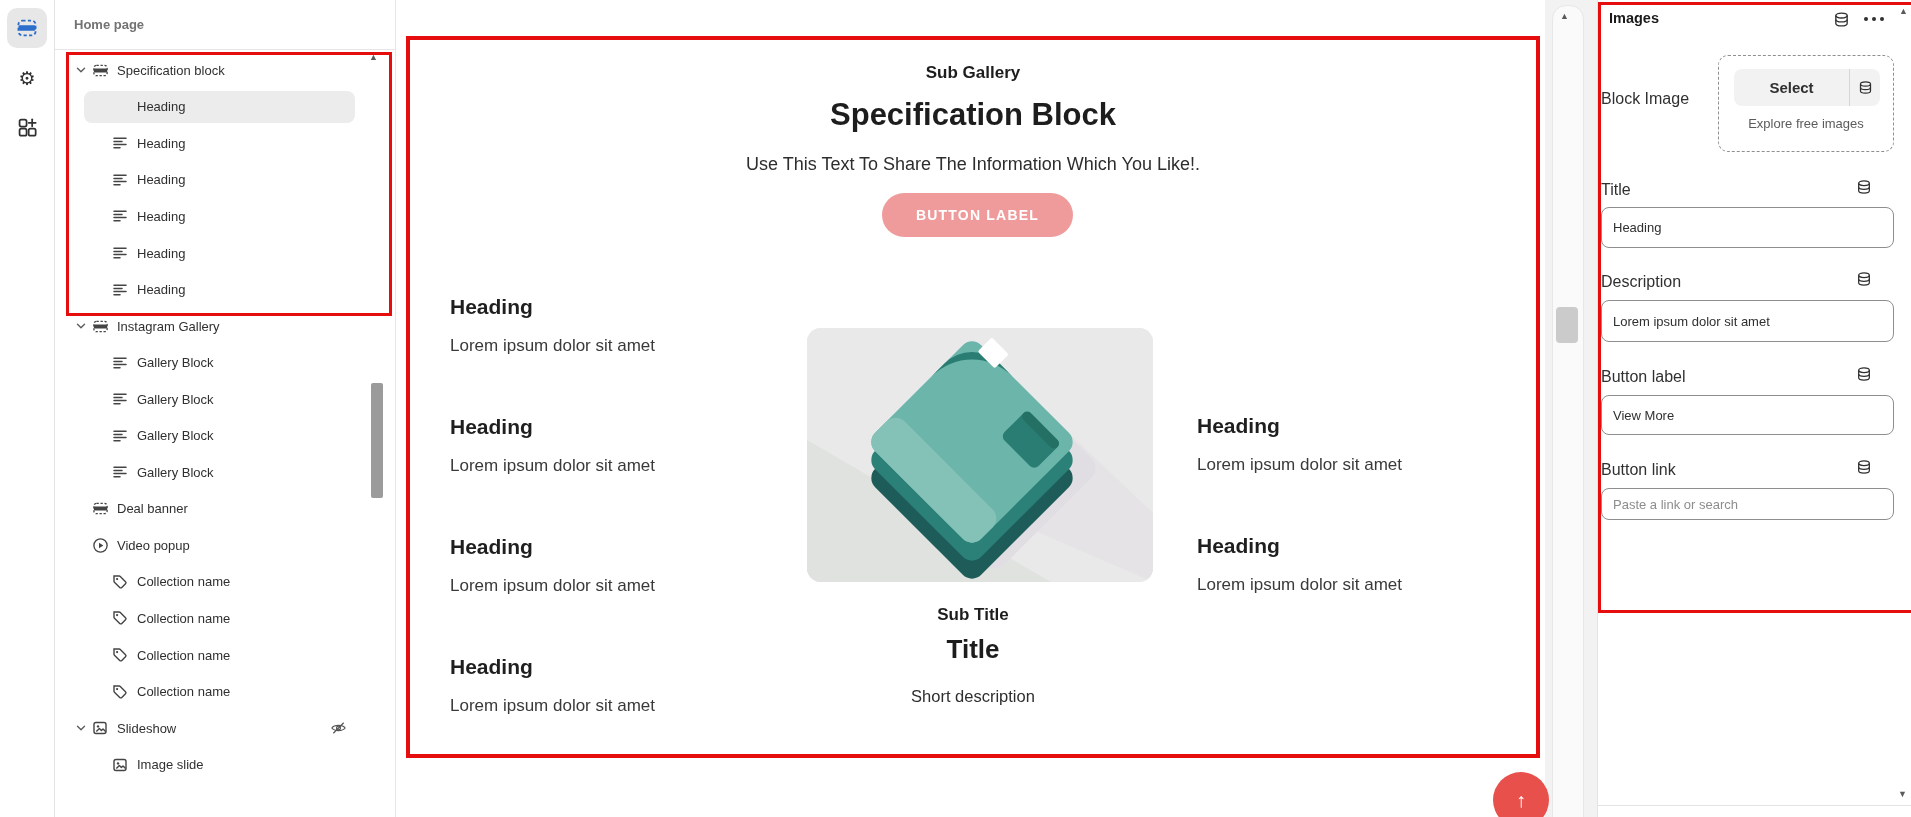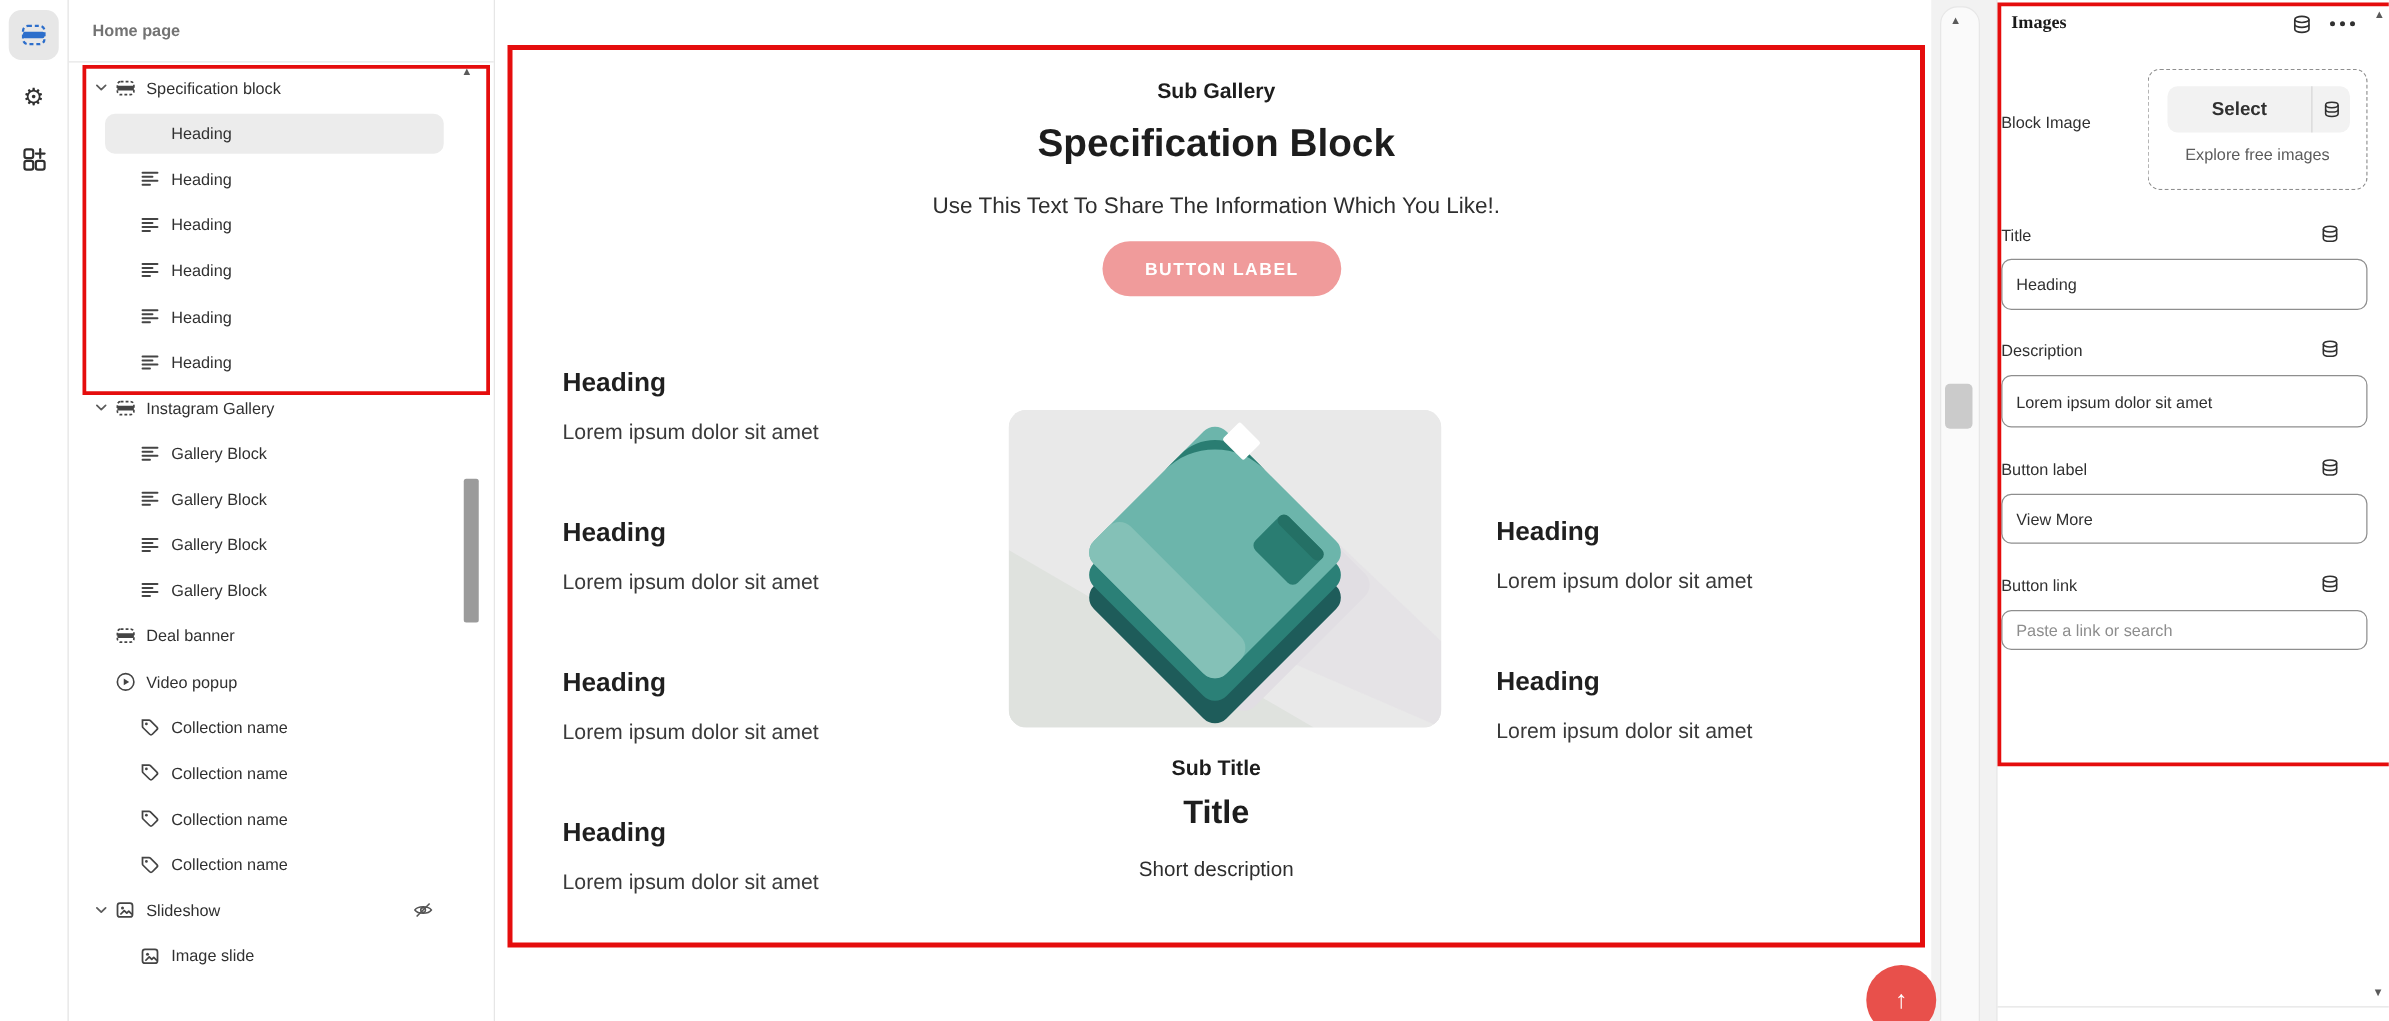--- a/index.html
+++ b/index.html
@@ -56,30 +56,30 @@
                 border-radius:14px 14px 0 0;}
   #canvas-scroll-up{left:1560px;top:11px;font-size:9px;color:#5a5a5a;}
   #canvas-thumb{left:1556px;top:307px;width:22px;height:36px;background:#cbcbcb;border-radius:4px;}
 
   
   #fab{left:1493px;top:772px;width:56px;height:56px;border-radius:50%;background:#e8504b;color:#fff;
        display:flex;align-items:center;justify-content:center;font-size:20px;cursor:pointer;z-index:60;border:none;}
 
   
   #inspector{left:1597px;top:0;width:314px;height:817px;background:#fff;border-left:1px solid #e3e3e3;}
-  #insp-title{position:absolute;left:11px;top:10px;font-size:14.5px;font-weight:700;color:#1a1a1a;font-family:Liberation Serif, serif;}
+  #insp-title{position:absolute;left:11px;top:10px;font-size:14.5px;font-weight:700;color:#1a1a1a;}
   .insp-hicon{position:absolute;top:11px;cursor:pointer;display:flex;}
   #insp-db{right:62px;}
   #insp-dots{right:28px;top:17px;display:flex;gap:4px;cursor:pointer;}
   #insp-dots i{width:4px;height:4px;border-radius:50%;background:#303030;display:block;}
   .rp-scroll-up{position:absolute;right:4px;top:6px;font-size:9px;color:#5a5a5a;}
   .rp-scroll-down{position:absolute;right:5px;top:789px;font-size:9px;color:#5a5a5a;}
   #rp-divider{position:absolute;left:0;top:805px;width:314px;border-top:1px solid #e3e3e3;}
 
-  .fld-label{position:absolute;left:3px;font-size:13px;color:#303030;}
+  .fld-label{position:absolute;left:3px;font-size:16px;color:#303030;}
   .fld-db{position:absolute;right:40px;cursor:pointer;display:flex;}
   .fld-input{position:absolute;left:3px;width:293px;border:1px solid #8e8e8e;border-radius:8px;
              font-size:13px;color:#303030;padding:0 11px;box-sizing:border-box;background:#fff;
              font-family:"Liberation Sans","DejaVu Sans",sans-serif;}
   .fld-input::placeholder{color:#8d8d8d;opacity:1;}
 
   #blockimg-label{top:90px;}
   #blockimg-box{position:absolute;left:120px;top:55px;width:176px;height:97px;border:1px dashed #8f8f8f;
                 border-radius:10px;box-sizing:border-box;}
   #select-btn{position:absolute;left:15px;top:13px;width:146px;height:37px;background:#f2f2f2;border-radius:8px;

